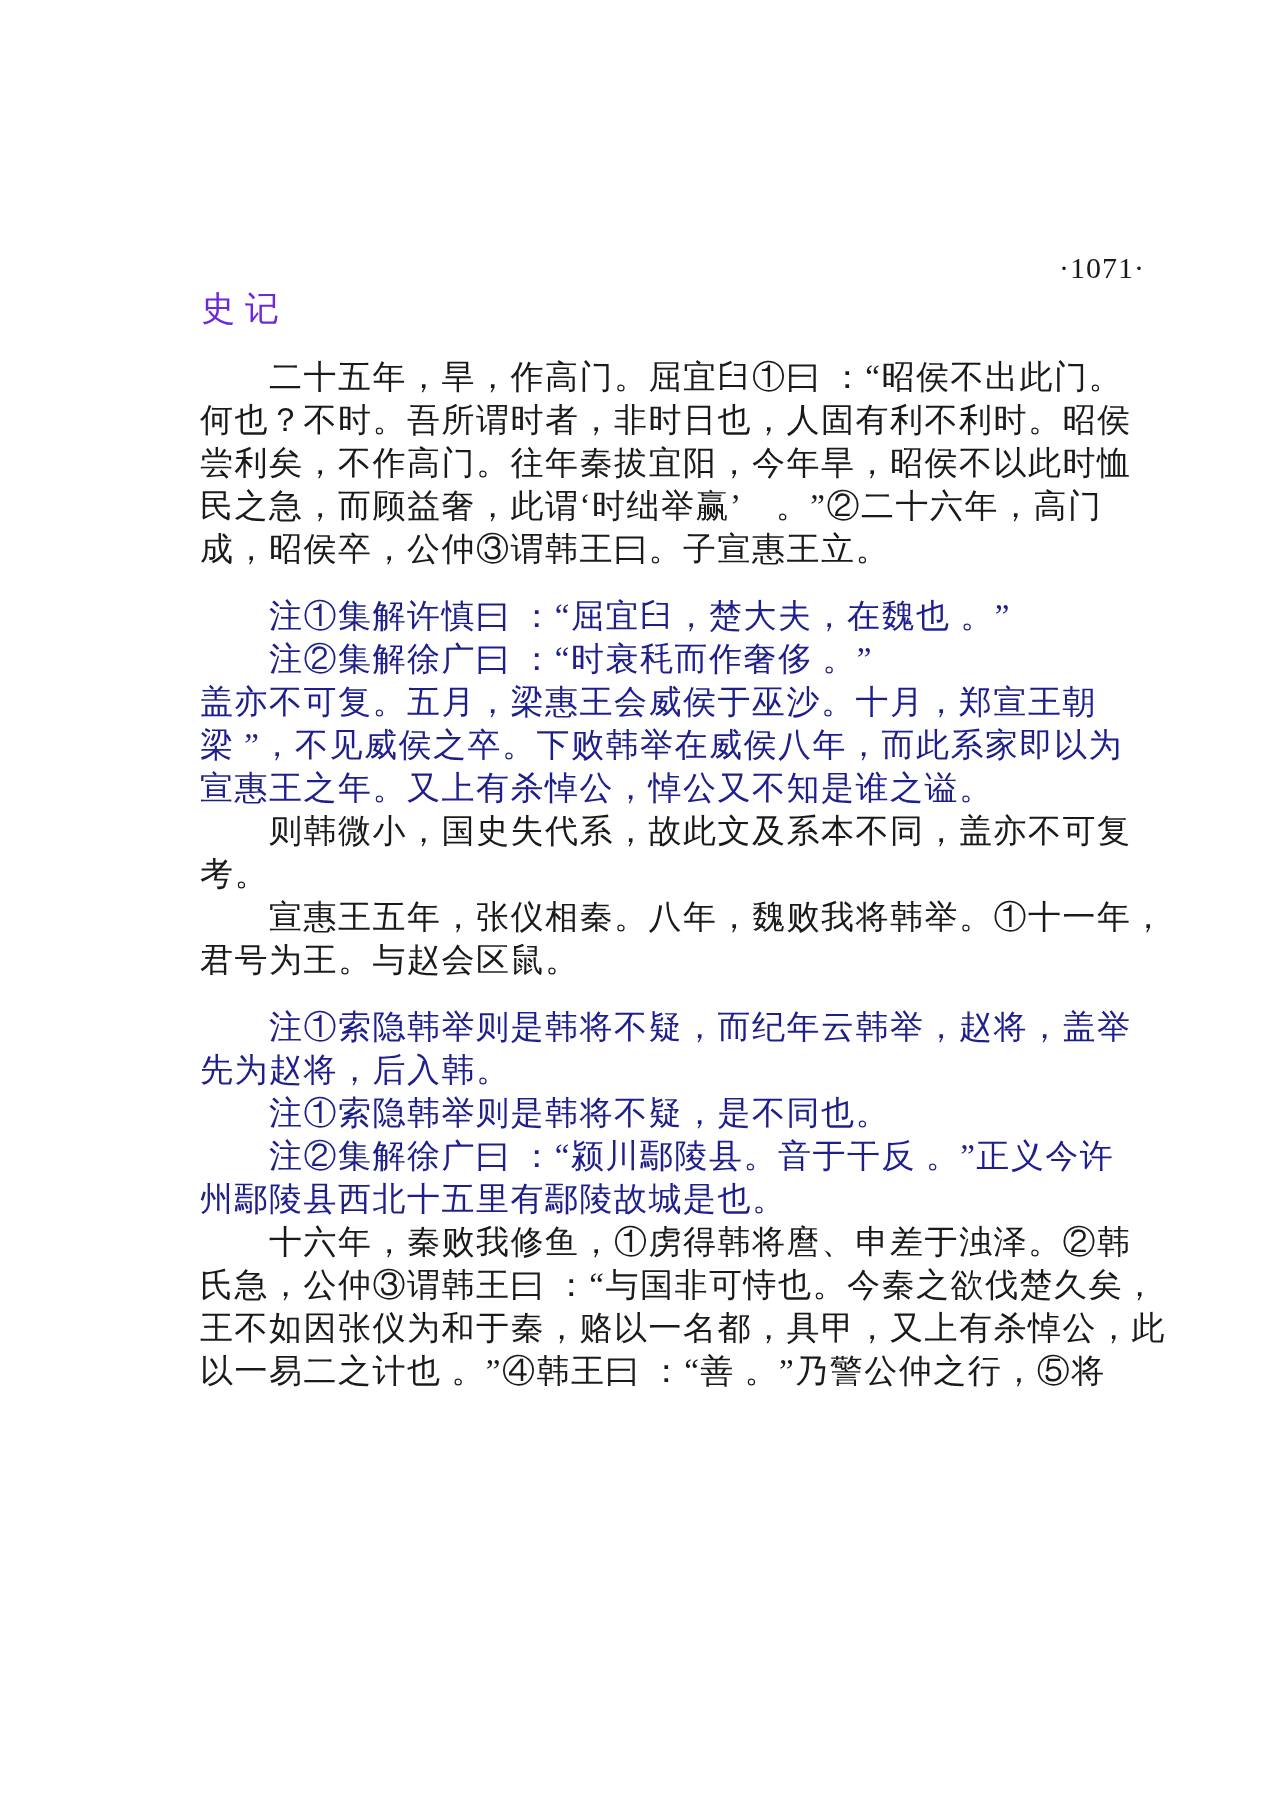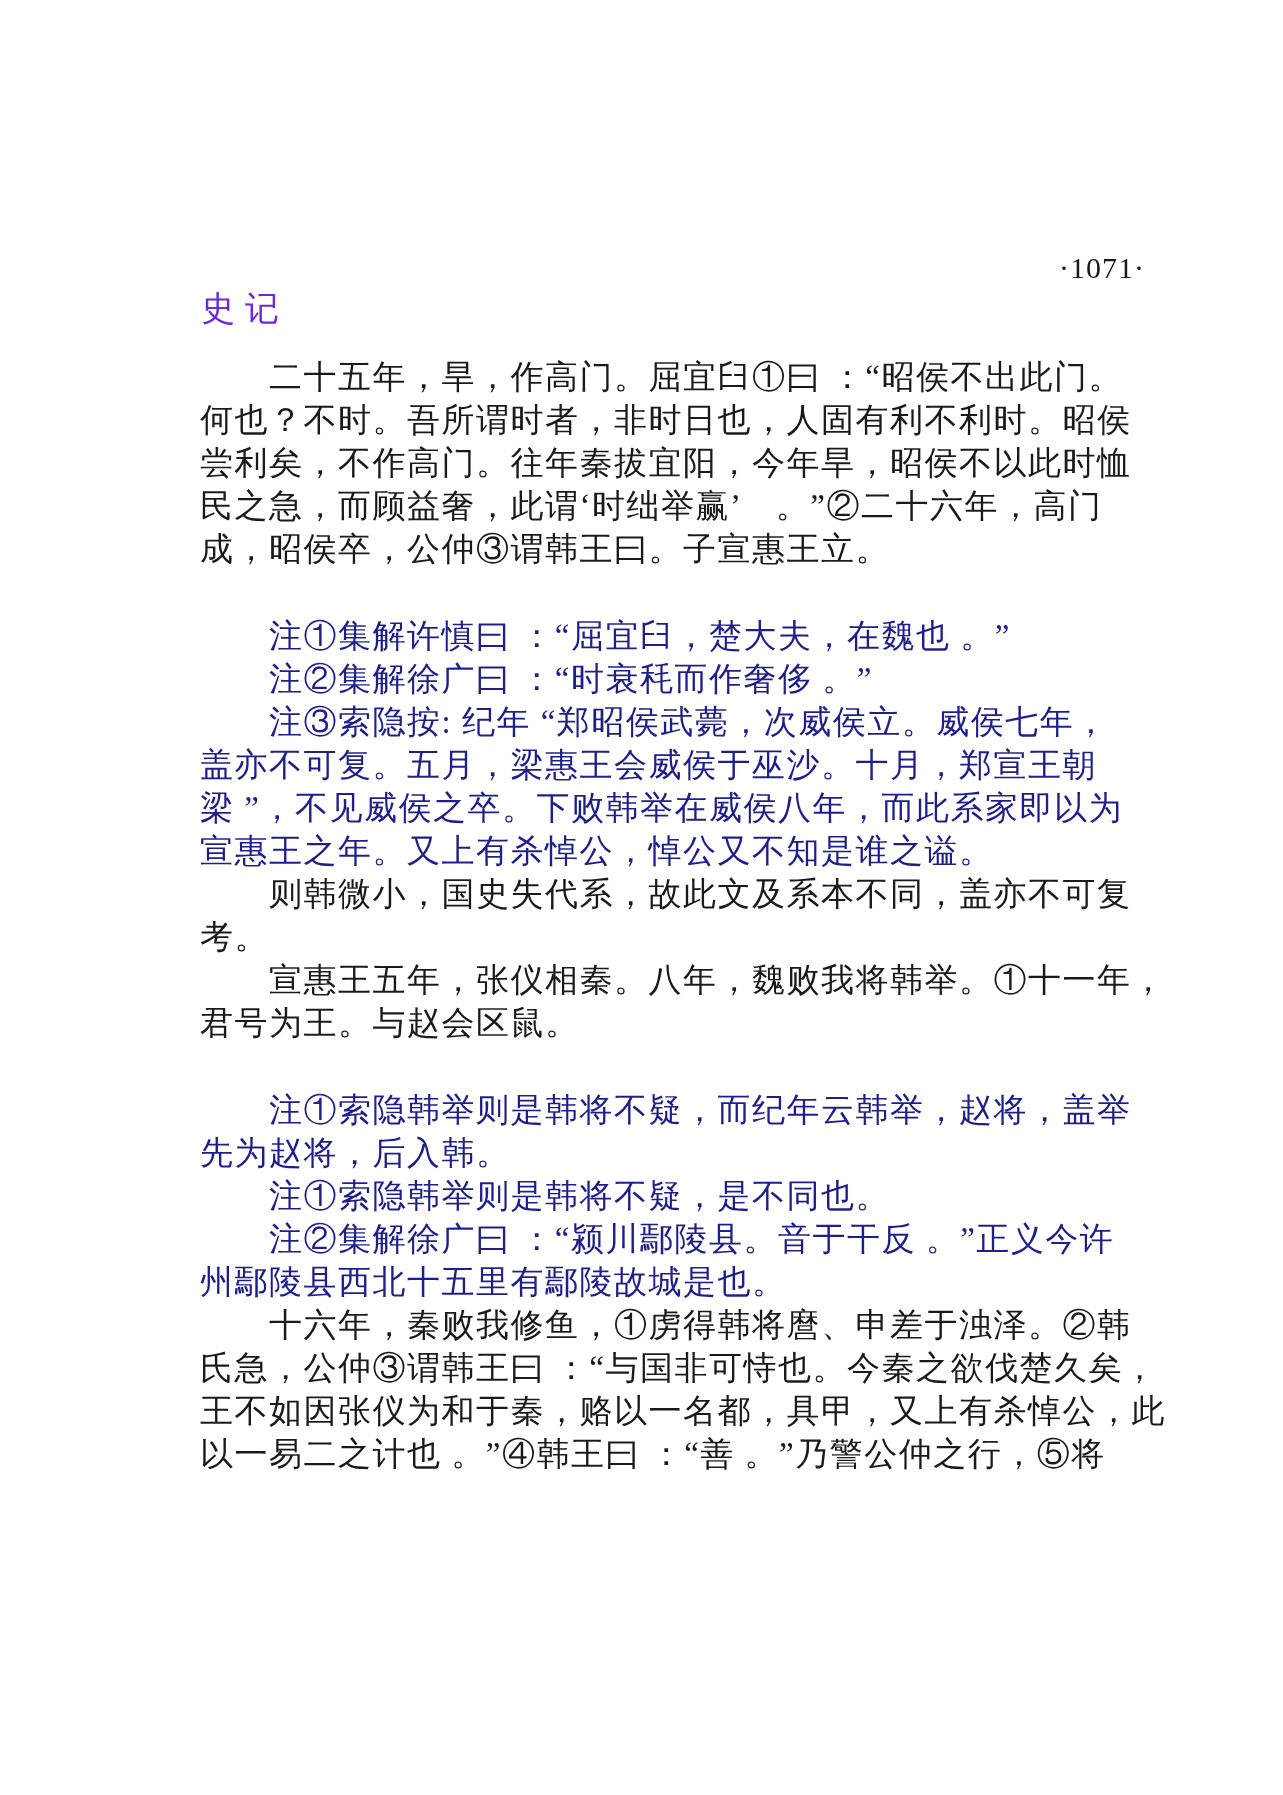--- a/index.html
+++ b/index.html
@@ -46,21 +46,21 @@
     color: #1a1a1a;
   }
   .ln {
     height: 43px;
     white-space: nowrap;
   }
   .ln.indent {
     text-indent: 69px;
   }
   .ln.gap {
-    margin-top: 44px;
+    margin-top: 24px;
   }
   .ln.blue {
     color: #1f1f8c;
   }
 </style>
 </head>
 <body>
 
 <div class="page">
 
@@ -68,21 +68,20 @@
   <div class="page-num">·1071·</div>
 
   <div class="body-block">
     <div class="ln indent">二十五年，旱，作高门。屈宜臼①曰 ：“昭侯不出此门。</div>
     <div class="ln">何也？不时。吾所谓时者，非时日也，人固有利不利时。昭侯</div>
     <div class="ln">尝利矣，不作高门。往年秦拔宜阳，今年旱，昭侯不以此时恤</div>
     <div class="ln">民之急，而顾益奢，此谓‘时绌举赢’　。”②二十六年，高门</div>
     <div class="ln">成，昭侯卒，公仲③谓韩王曰。子宣惠王立。</div>
     <div class="ln blue indent gap">注①集解许慎曰 ：“屈宜臼，楚大夫，在魏也 。”</div>
     <div class="ln blue indent">注②集解徐广曰 ：“时衰秏而作奢侈 。”</div>
-    <div class="ln blue indent">注③索隐按: 纪年 “郑昭侯武薨，次威侯立。威侯七年，</div>
     <div class="ln blue">盖亦不可复。五月，梁惠王会威侯于巫沙。十月，郑宣王朝</div>
     <div class="ln blue">梁 ”，不见威侯之卒。下败韩举在威侯八年，而此系家即以为</div>
     <div class="ln blue">宣惠王之年。又上有杀悼公，悼公又不知是谁之谥。</div>
     <div class="ln indent">则韩微小，国史失代系，故此文及系本不同，盖亦不可复</div>
     <div class="ln">考。</div>
     <div class="ln indent">宣惠王五年，张仪相秦。八年，魏败我将韩举。①十一年，</div>
     <div class="ln">君号为王。与赵会区鼠。</div>
     <div class="ln blue indent gap">注①索隐韩举则是韩将不疑，而纪年云韩举，赵将，盖举</div>
     <div class="ln blue">先为赵将，后入韩。</div>
     <div class="ln blue indent">注①索隐韩举则是韩将不疑，是不同也。</div>

